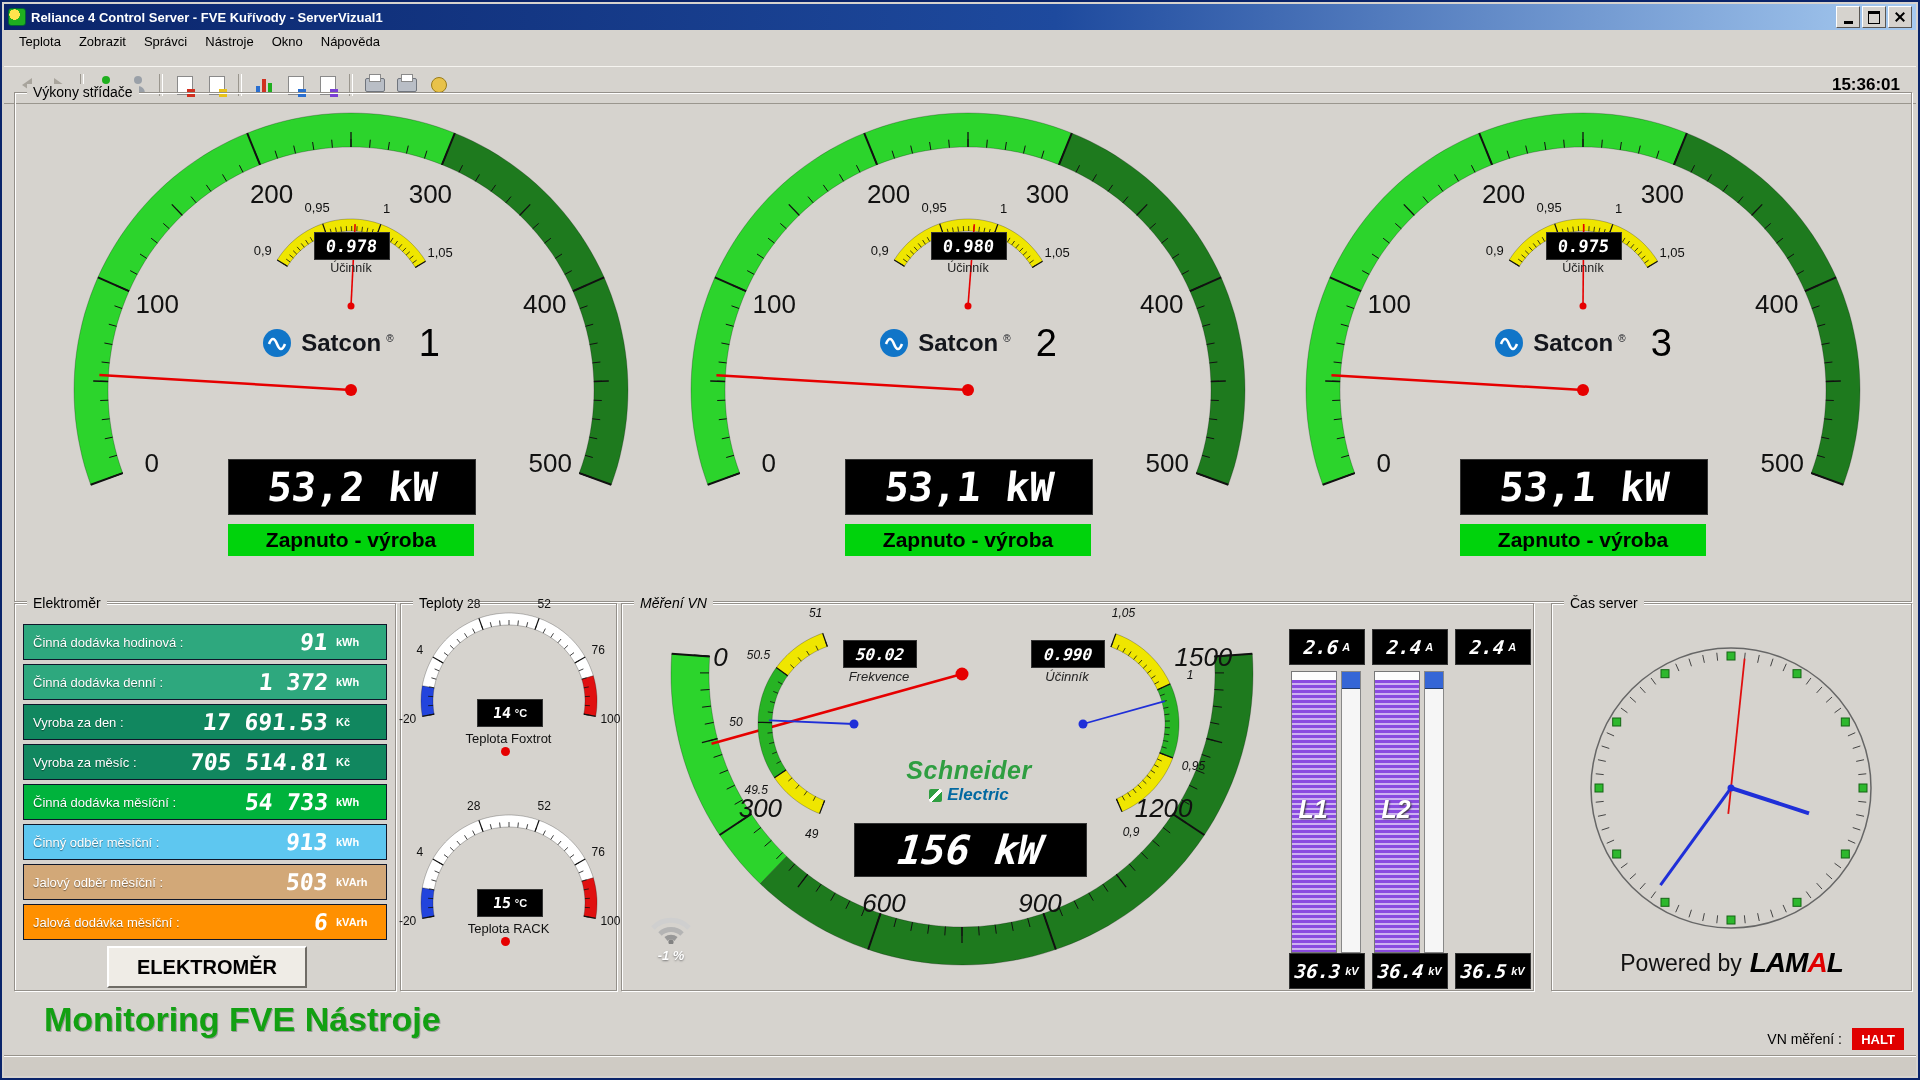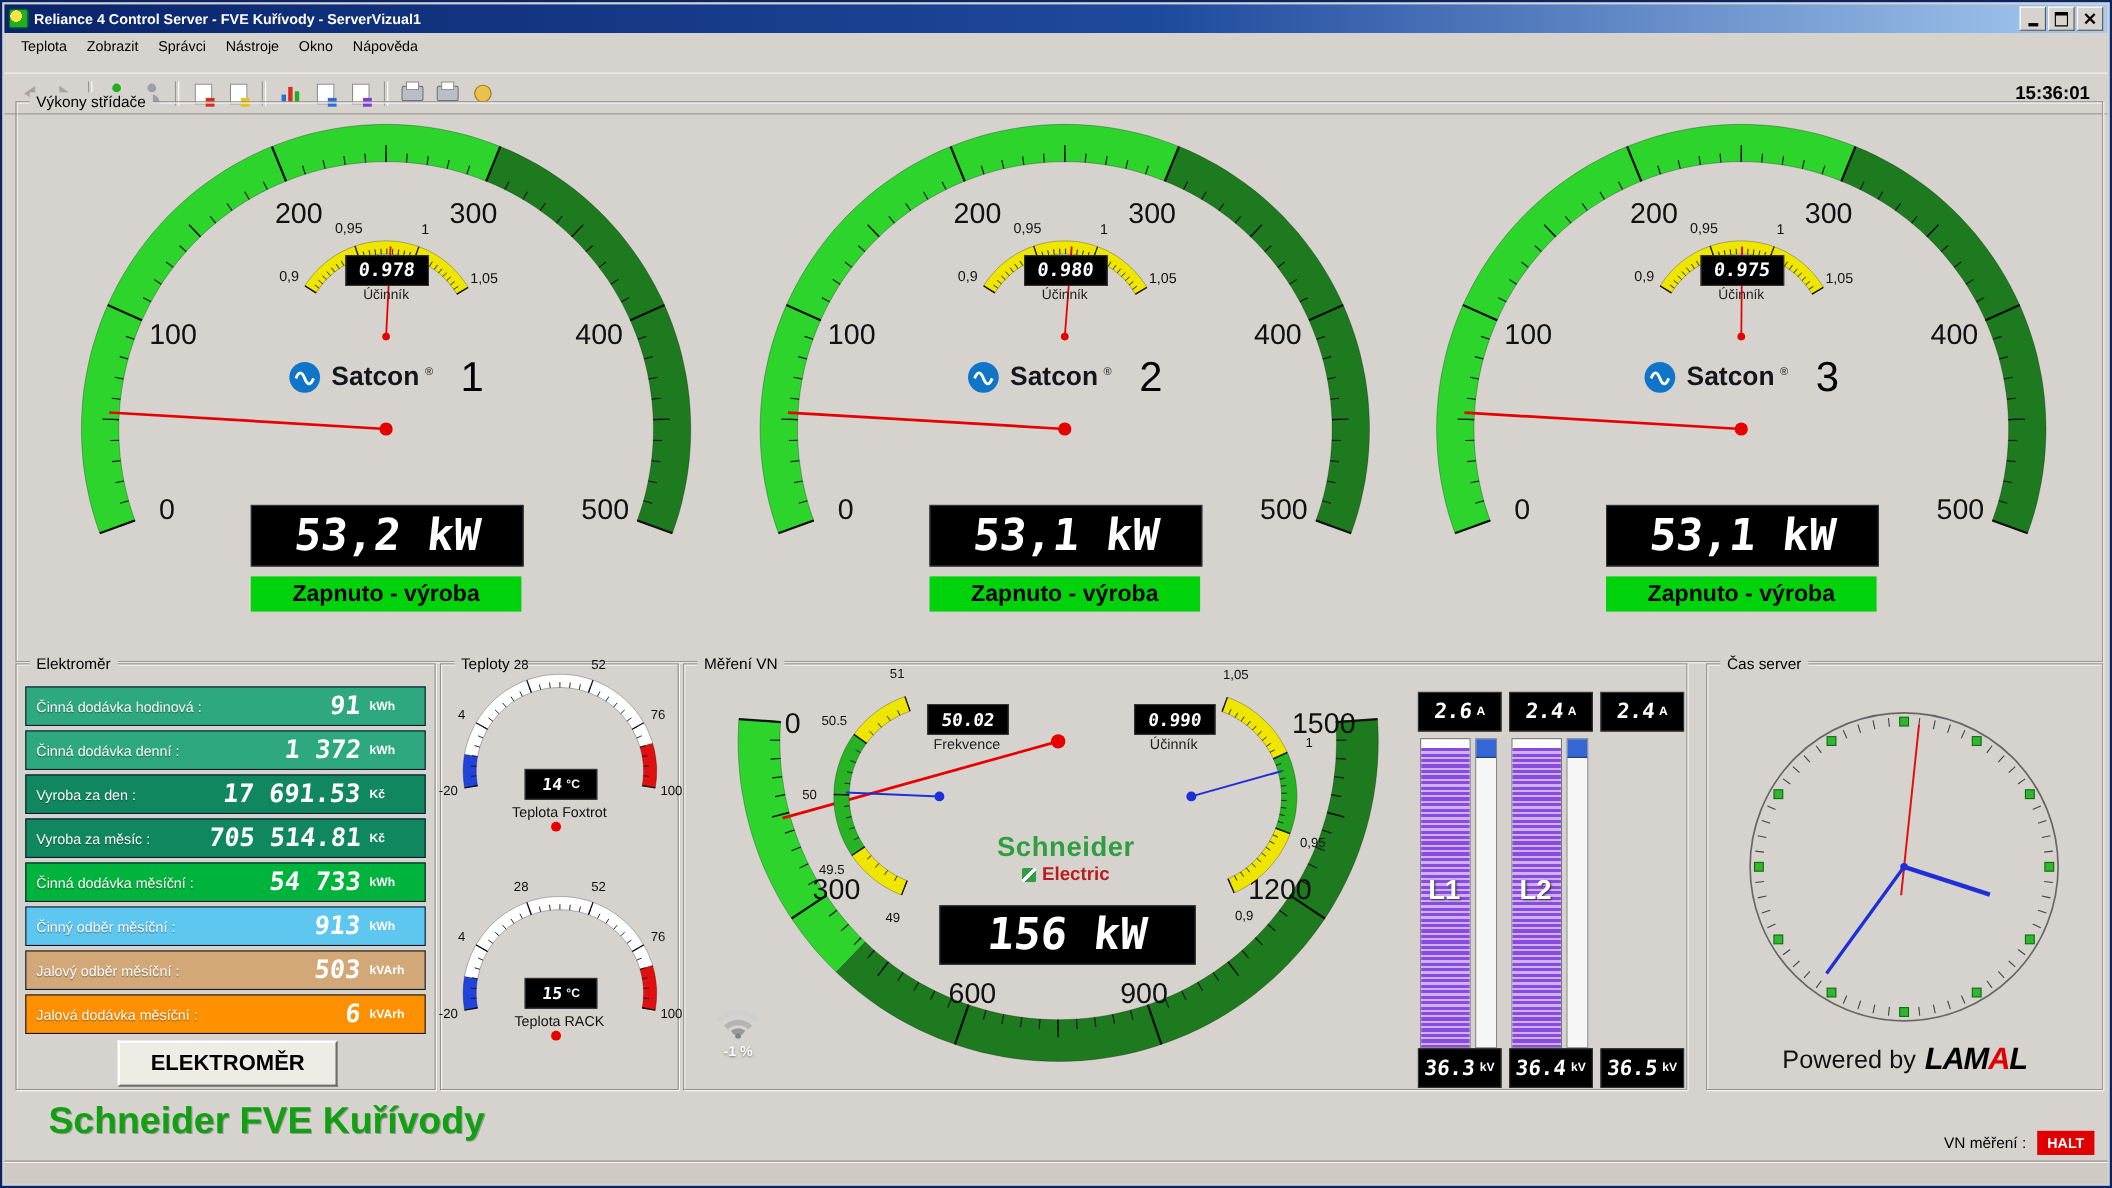--- a/index.html
+++ b/index.html
@@ -43,21 +43,21 @@
   .tb-time{position:absolute;right:16px;top:0;height:36px;display:flex;align-items:center;
     font-size:17px;font-weight:bold;}
 
   
   .panel{position:absolute;border:1px solid #94908a;box-shadow:inset 1px 1px 0 #ffffff,1px 1px 0 #ffffff;}
   .legend{position:absolute;top:-9px;left:12px;background:#d6d3ce;padding:0 6px;font-size:14px;color:#000;}
 
   #panel-inverters{left:12px;top:90px;width:1896px;height:508px;}
   #panel-elektromer{left:12px;top:601px;width:380px;height:386px;}
   #panel-teploty{left:398px;top:601px;width:215px;height:386px;}
-  #panel-vn{left:619px;top:601px;width:911px;height:386px;}
+  #panel-vn{left:619px;top:601px;width:911px;height:386px;font-style:italic;}
   #panel-cas{left:1549px;top:601px;width:359px;height:386px;}
 
   
   .lcd{background:#000;border:1px solid #333;color:#fff;display:flex;align-items:center;justify-content:center;}
   .seg{display:inline-block;transform:skewX(-6deg);font-family:"DejaVu Sans Mono",monospace;font-weight:bold;}
   .lcd-unit{font-size:11px;font-weight:bold;margin-left:4px;color:#fff;}
 
   
   .inverter{position:absolute;top:88px;width:560px;height:500px;}
   .inv-svg{position:absolute;left:0;top:0;}
@@ -89,21 +89,21 @@
   .temp-lcd{position:absolute;left:76px;width:64px;height:26px;font-size:15px;}
   .temp-label{position:absolute;left:0;width:215px;text-align:center;font-size:13px;color:#111;}
   .temp-dot{position:absolute;left:100px;width:9px;height:9px;border-radius:50%;background:#e60000;}
 
   
   #vn-svg{position:absolute;left:1px;top:1px;overflow:visible;}
   .sub-lcd{position:absolute;top:36px;width:72px;height:26px;font-size:16px;}
   .sub-label{position:absolute;top:65px;width:120px;text-align:center;font-size:13px;color:#222;}
   #schneider{position:absolute;left:247px;top:152px;width:200px;text-align:center;}
   #schneider .l1{font-size:25px;font-weight:bold;color:#2f9e41;letter-spacing:.5px;}
-  #schneider .l2{font-size:17px;font-weight:bold;color:#b91c1c;display:flex;align-items:center;justify-content:center;gap:5px;}
+  #schneider .l2{font-size:17px;font-weight:bold;color:#0369a1;display:flex;align-items:center;justify-content:center;gap:5px;}
   .se-sym{width:13px;height:13px;background:#2f9e41;display:inline-block;border-radius:2px;
     background-image:linear-gradient(135deg,transparent 42%,#fff 42% 58%,transparent 58%);}
   #vn-power{position:absolute;left:232px;top:219px;width:231px;height:52px;font-size:40px;}
   #wifi{position:absolute;left:25px;top:300px;width:48px;height:40px;}
   #wifi-label{position:absolute;left:9px;top:344px;width:80px;text-align:center;font-size:13px;color:#fff;
     text-shadow:0 1px 2px #777;font-weight:bold;}
 
   #phases{position:absolute;left:667px;top:25px;width:240px;height:360px;display:flex;justify-content:space-between;}
   .phase-col{width:74px;position:relative;}
   .phase-lcd{height:34px;width:74px;font-size:19px;}
@@ -1151,18 +1151,18 @@
         <line x1="160" y1="163" x2="89.46576972490324" y2="260.08203932499373" stroke="#1f2fd8" stroke-width="3"></line>
         <line x1="157.282259955041" y1="188.8575692795751" x2="173.58870022479496" y2="33.71215360212446" stroke="#e01010" stroke-width="1.8"></line>
         <circle cx="160" cy="163" r="3.5" fill="#1f2fd8"></circle>
       </svg>
     <div id="powered">
       <span class="pb">Powered by</span>
       <span class="lam"><span>LAM</span><span class="lam-accent">A</span><span>L</span></span>
     </div>
   </div>
 
-  <div id="footer-title">Schneider FVE Kuřívody</div>
+  <div id="footer-title">Monitoring FVE Nástroje</div>
   <div id="vn-state">VN měření :</div>
   <div id="halt">HALT</div>
   <div id="statusbar"></div>
 
 </div>
 
 </body></html>

